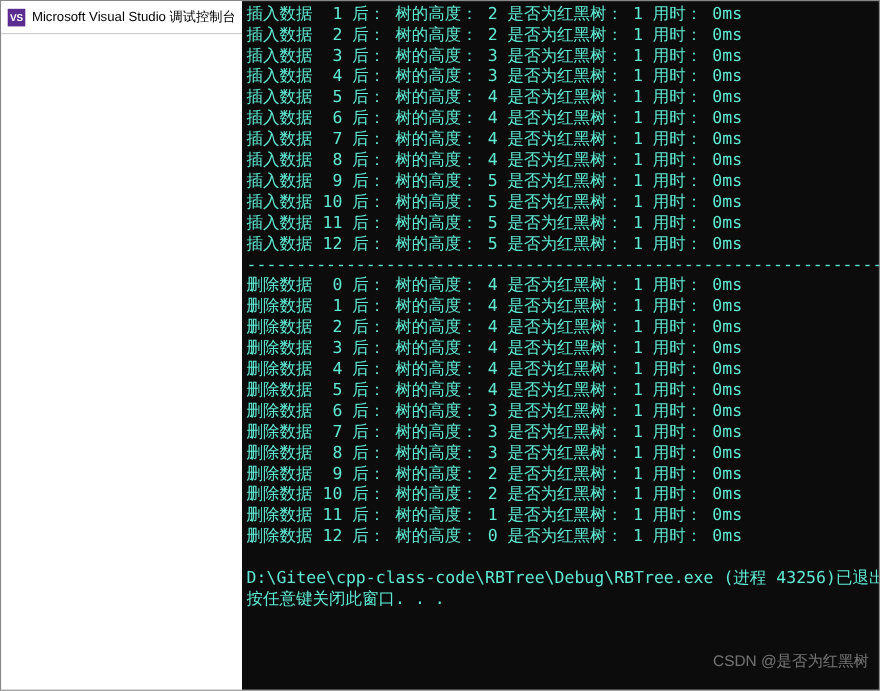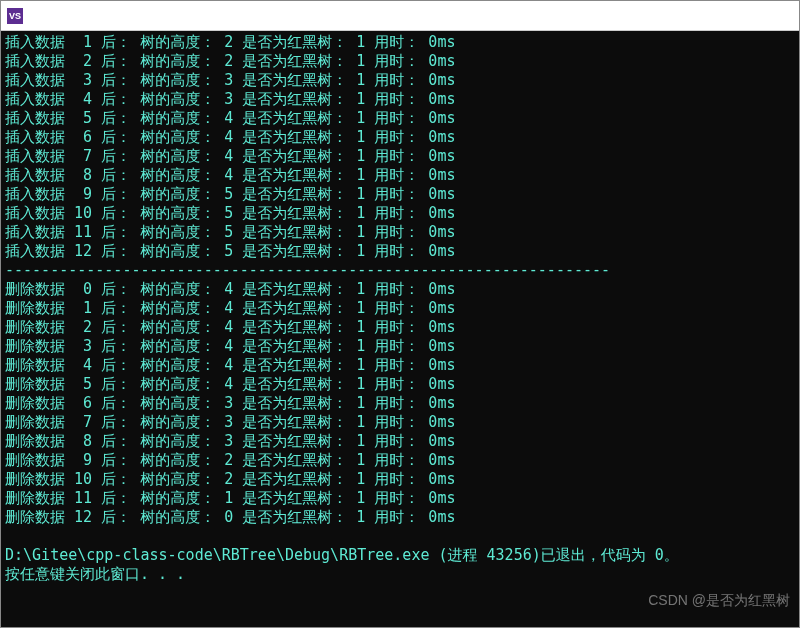--- a/index.html
+++ b/index.html
@@ -9,21 +9,20 @@
     width: 800px;
     height: 628px;
     overflow: hidden;
     position: relative;
   }
   .window {
     width: 800px;
     height: 628px;
     border: 1px solid #888;
     display: flex;
-    flex-direction: column;
   }
   .titlebar {
     height: 30px;
     background: #fff;
     border-bottom: 1px solid #ccc;
     display: flex;
     align-items: center;
     padding: 0 6px;
     gap: 6px;
     font-family: "Microsoft YaHei", "Segoe UI", sans-serif;
@@ -63,20 +62,21 @@
     font-size: 14px;
     pointer-events: none;
   }
 </style>
 </head>
 <body>
 
 <div class="window">
   <div class="titlebar">
     <div class="title-icon">VS</div>
+    <div>Microsoft Visual Studio 调试控制台</div>
   </div>
   <div class="console" id="console">插入数据  1 后： 树的高度： 2 是否为红黑树： 1 用时： 0ms
 插入数据  2 后： 树的高度： 2 是否为红黑树： 1 用时： 0ms
 插入数据  3 后： 树的高度： 3 是否为红黑树： 1 用时： 0ms
 插入数据  4 后： 树的高度： 3 是否为红黑树： 1 用时： 0ms
 插入数据  5 后： 树的高度： 4 是否为红黑树： 1 用时： 0ms
 插入数据  6 后： 树的高度： 4 是否为红黑树： 1 用时： 0ms
 插入数据  7 后： 树的高度： 4 是否为红黑树： 1 用时： 0ms
 插入数据  8 后： 树的高度： 4 是否为红黑树： 1 用时： 0ms
 插入数据  9 后： 树的高度： 5 是否为红黑树： 1 用时： 0ms

